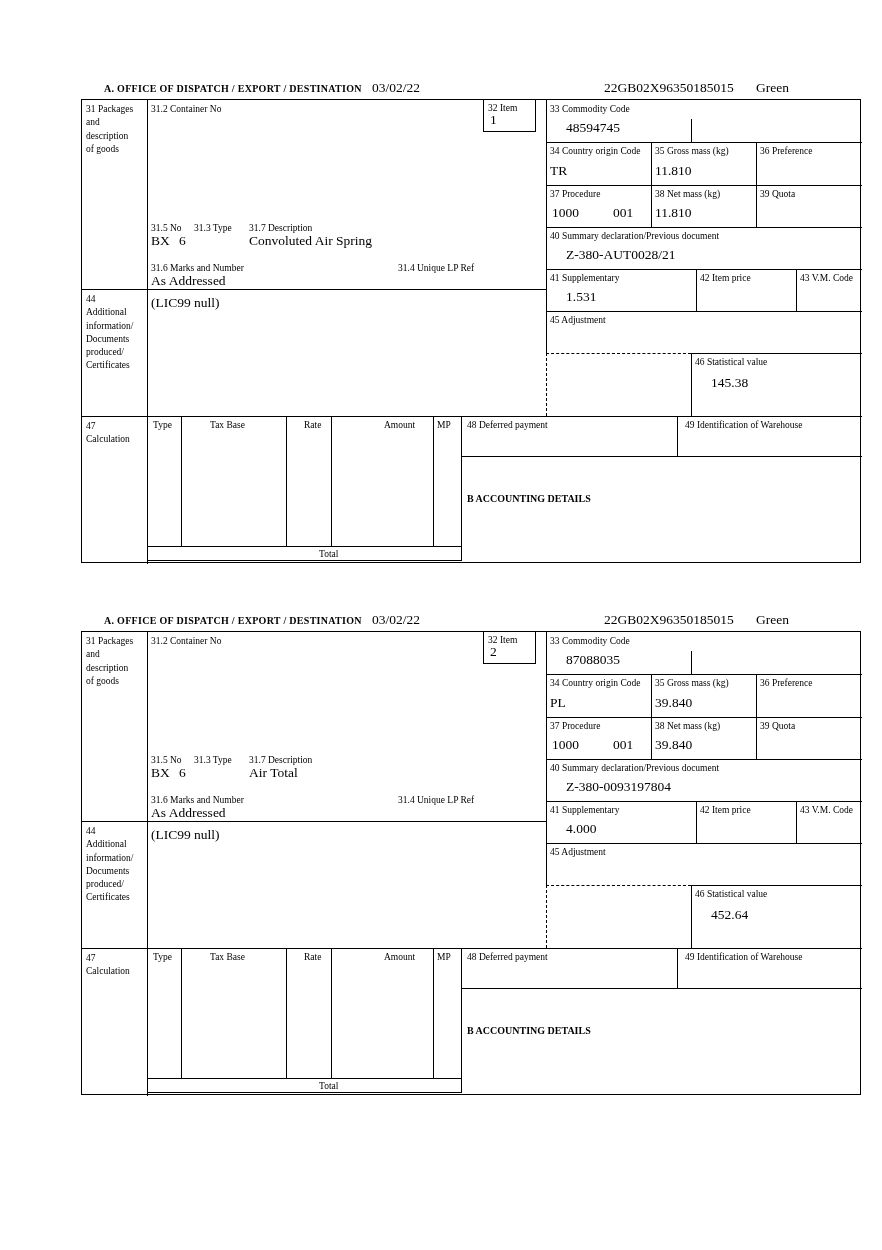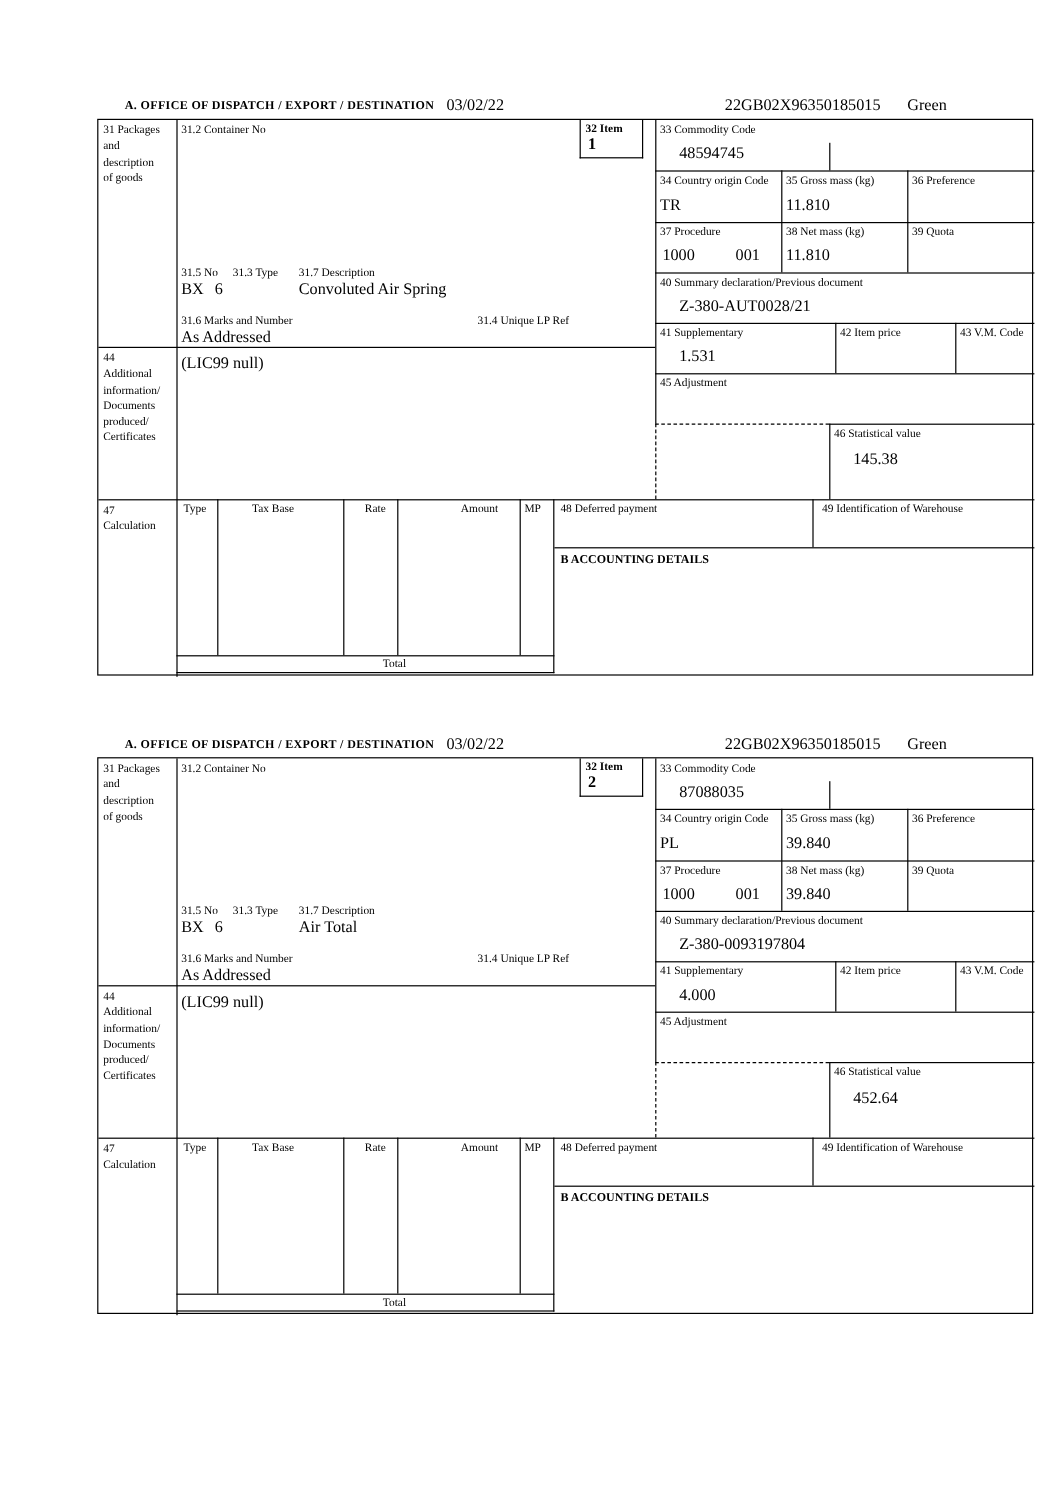--- a/index.html
+++ b/index.html
@@ -21,23 +21,23 @@
   .blk-body { position:absolute; left:0; top:19px; width:780px; height:464px; border:1px solid #000; }
 
   .vl { position:absolute; width:1px; background:#000; }
   .hl { position:absolute; height:1px; background:#000; }
   .vl.dash { width:0; background:none; border-left:1px dashed #000; }
   .hl.dash { height:0; background:none; border-top:1px dashed #000; }
 
   .lbl { position:absolute; font-size:9.5px; line-height:11px; white-space:nowrap; }
   .lbl.multi div { line-height:13.3px; }
   .val { position:absolute; font-size:13.5px; line-height:14px; white-space:nowrap; }
-  .bold { font-weight:bold; }
-
-  .box32 { position:absolute; width:53px; height:32px; border-left:1px solid #000; border-right:1px solid #000; border-bottom:1px solid #000;font-weight:bold; }
+  .bold { font-weight:bold;margin-top:32px; }
+
+  .box32 { position:absolute; width:53px; height:32px; border-left:1px solid #000; border-right:1px solid #000; border-bottom:1px solid #000; }
   .calc-table { position:absolute; left:65px; top:316px; width:315px; height:145px; border-right:1px solid #000; border-bottom:1px solid #000; }
 </style>
 </head>
 <body>
 
 <div id="blocks">
   <section class="sad-block b0">
 
     <header class="blk-header">
       <span class="hdr-title">A.  OFFICE OF DISPATCH / EXPORT / DESTINATION</span>

